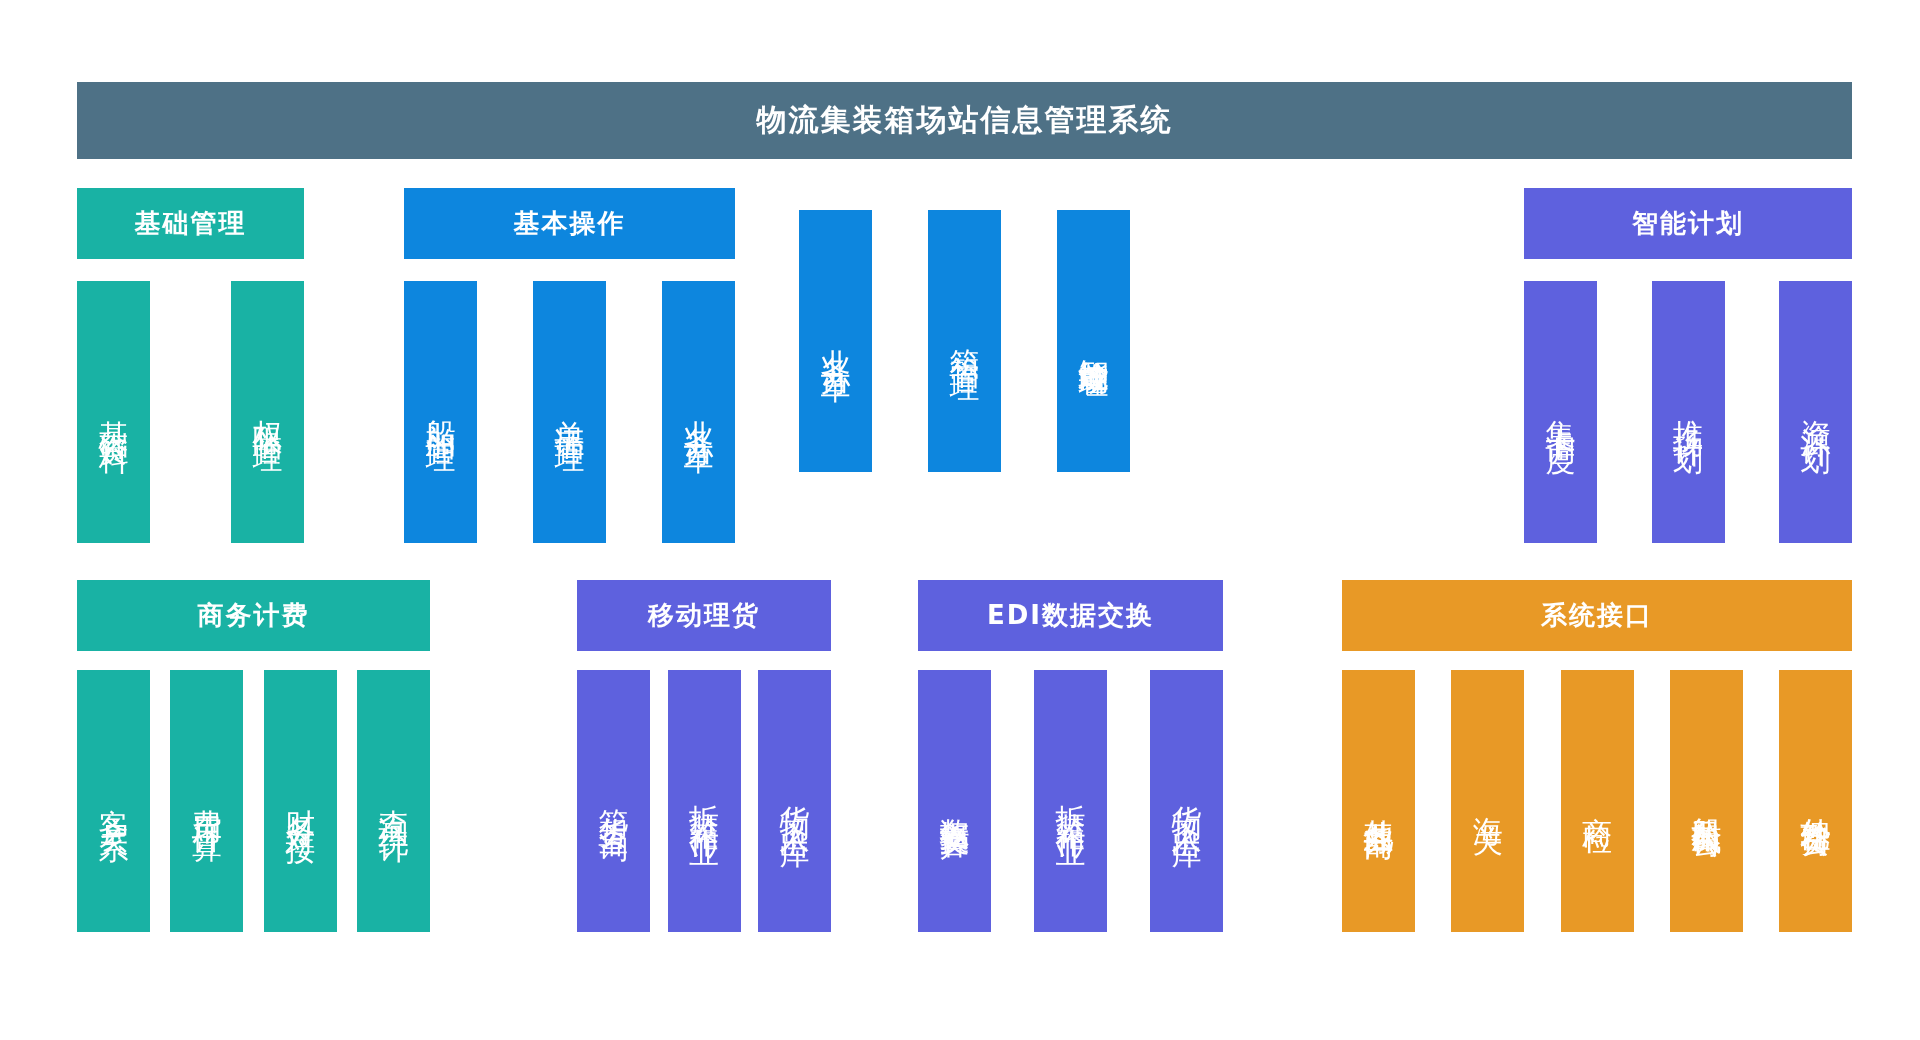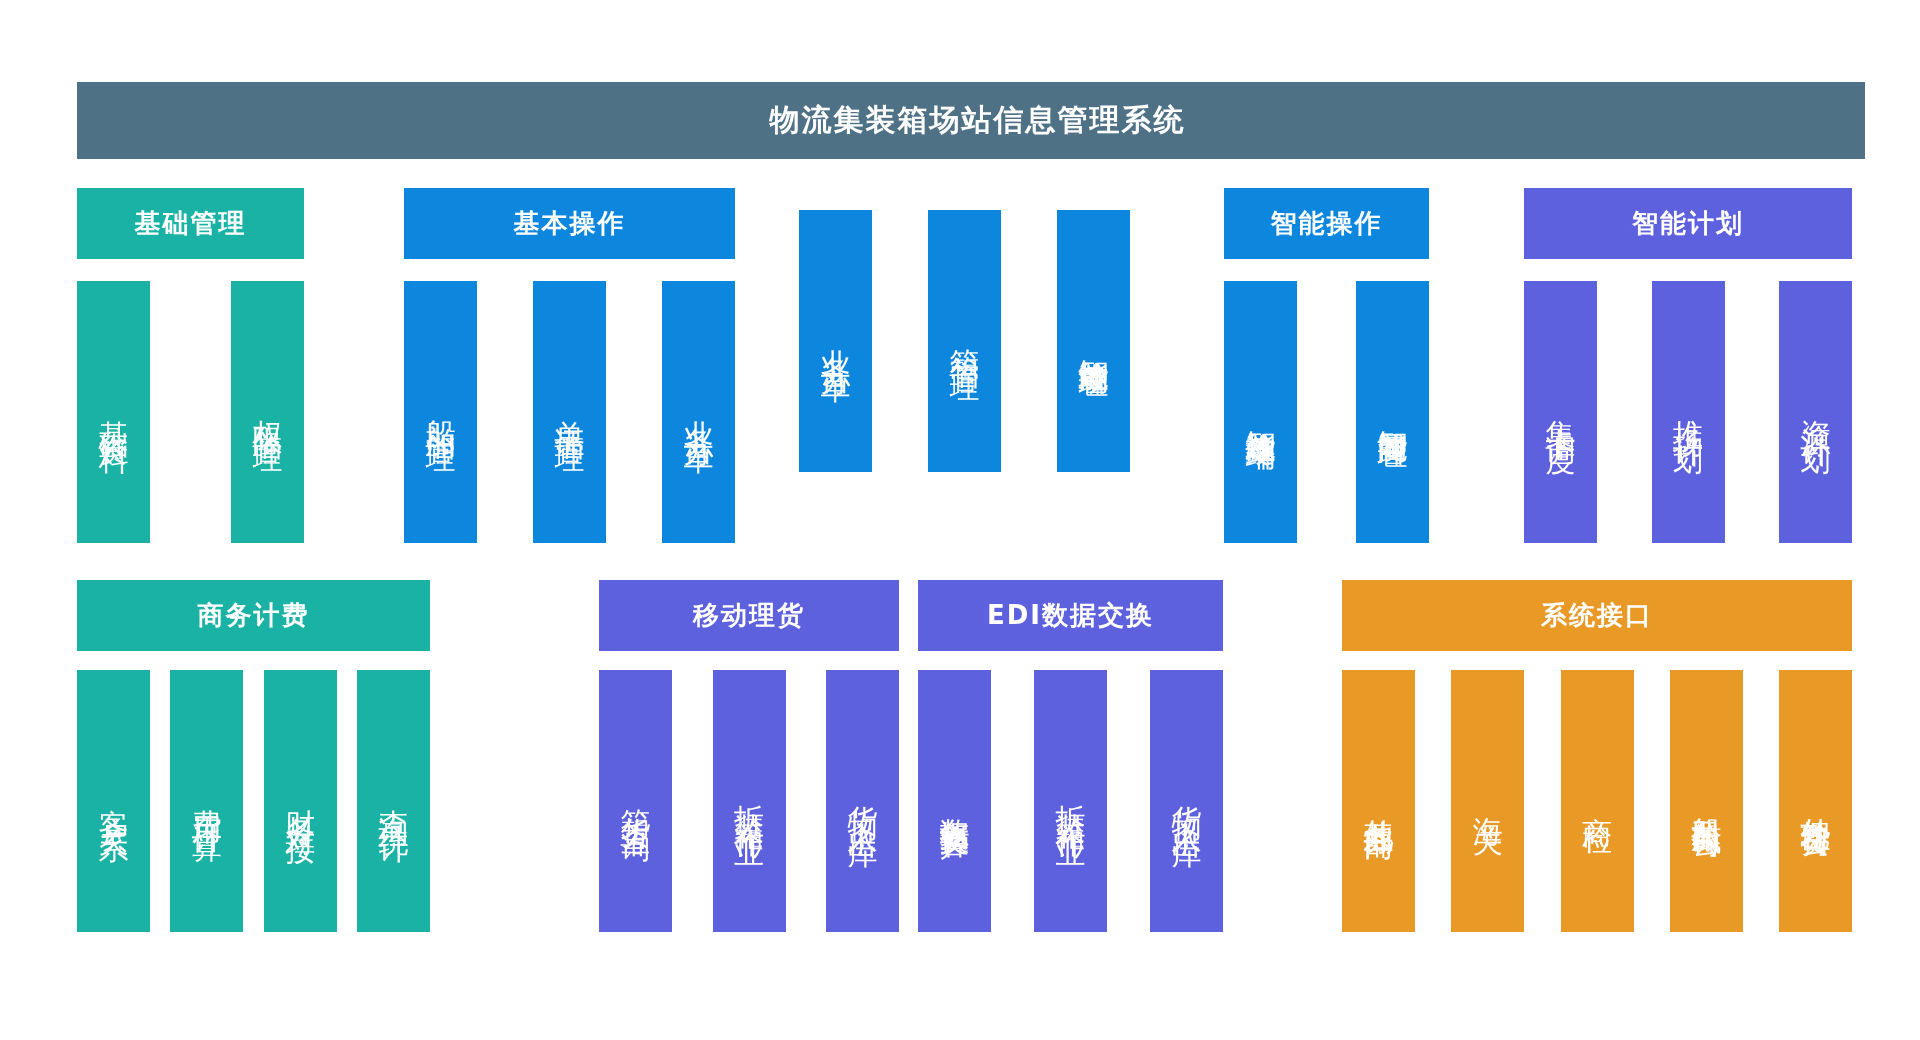--- a/index.html
+++ b/index.html
@@ -2,21 +2,21 @@
 <html><head>
 <meta charset="utf-8">
 <style>
   html,body{margin:0;padding:0;background:#fff;}
   #canvas{
     position:relative;width:1920px;height:1040px;background:#fff;overflow:hidden;
     font-family:"DejaVu Sans","Liberation Sans",sans-serif;
   }
   .title-bar{
     position:absolute;left:77px;top:82px;width:1775px;height:77px;
-    background:var(--slate);display:flex;align-items:center;justify-content:center;padding-left:13px;
+    background:var(--slate);display:flex;align-items:center;justify-content:center;
   }
   .title-bar .title-text{
     color:var(--text);font-size:30px;font-weight:bold;letter-spacing:2px;
   }
   .group{position:absolute;}
   .row0{top:188px;}
   .row1{top:580px;}
   .group-header{
     height:71px;display:flex;align-items:center;justify-content:center;
     background:var(--gc);
@@ -80,33 +80,20 @@
     <span class="v-text" style="letter-spacing: 8px;">业务办单</span>
   </div>
         <div class="module">
     <span class="v-text" style="letter-spacing: 8px;">箱管管理</span>
   </div>
         <div class="module">
     <span class="v-text" style="letter-spacing: 2px;">智能堆场管理</span>
   </div>
       </div>
   </div>
-    <div class="group row0 c-blue" style="left: 1224px; width: 205px;">
-    <div class="group-header">
-      <span class="group-label">智能操作</span>
-    </div>
-    <div class="group-columns">
-        <div class="module">
-    <span class="v-text" style="letter-spacing: 2px;">智能堆场终端</span>
-  </div>
-        <div class="module">
-    <span class="v-text" style="letter-spacing: 2px;">智能闸口管理</span>
-  </div>
-      </div>
-  </div>
     <div class="group row0 c-purple" style="left: 1524px; width: 328px;">
     <div class="group-header">
       <span class="group-label">智能计划</span>
     </div>
     <div class="group-columns">
         <div class="module">
     <span class="v-text" style="letter-spacing: 8px;">集卡调度</span>
   </div>
         <div class="module">
     <span class="v-text" style="letter-spacing: 8px;">堆场计划</span>
@@ -128,21 +115,21 @@
     <span class="v-text" style="letter-spacing: 8px;">费用计算</span>
   </div>
         <div class="module">
     <span class="v-text" style="letter-spacing: 8px;">财务对接</span>
   </div>
         <div class="module">
     <span class="v-text" style="letter-spacing: 8px;">查询统计</span>
   </div>
       </div>
   </div>
-    <div class="group row1 c-purple" style="left: 577px; width: 300px; margin-left: 22px;">
+    <div class="group row1 c-purple" style="left: 577px; width: 254px;">
     <div class="group-header">
       <span class="group-label">移动理货</span>
     </div>
     <div class="group-columns">
         <div class="module">
     <span class="v-text" style="letter-spacing: 8px;">箱货查询</span>
   </div>
         <div class="module">
     <span class="v-text" style="letter-spacing: 8px;">拆装箱作业</span>
   </div>

